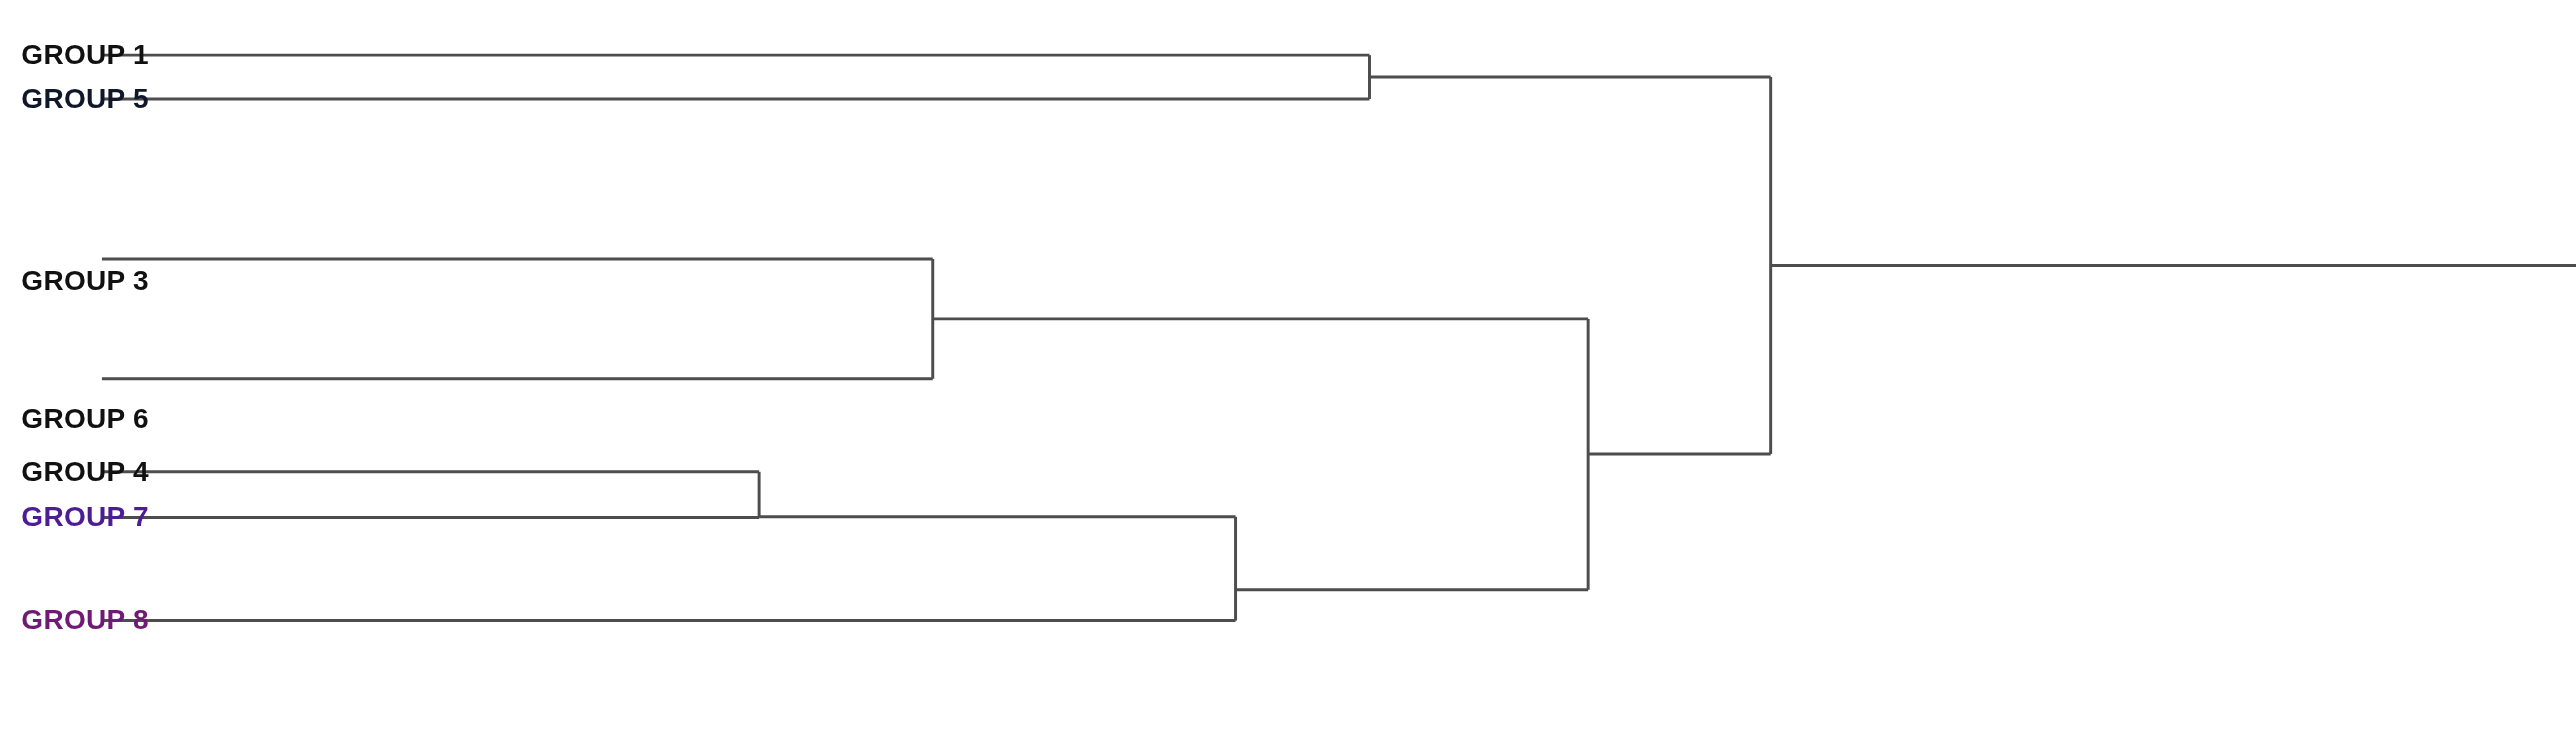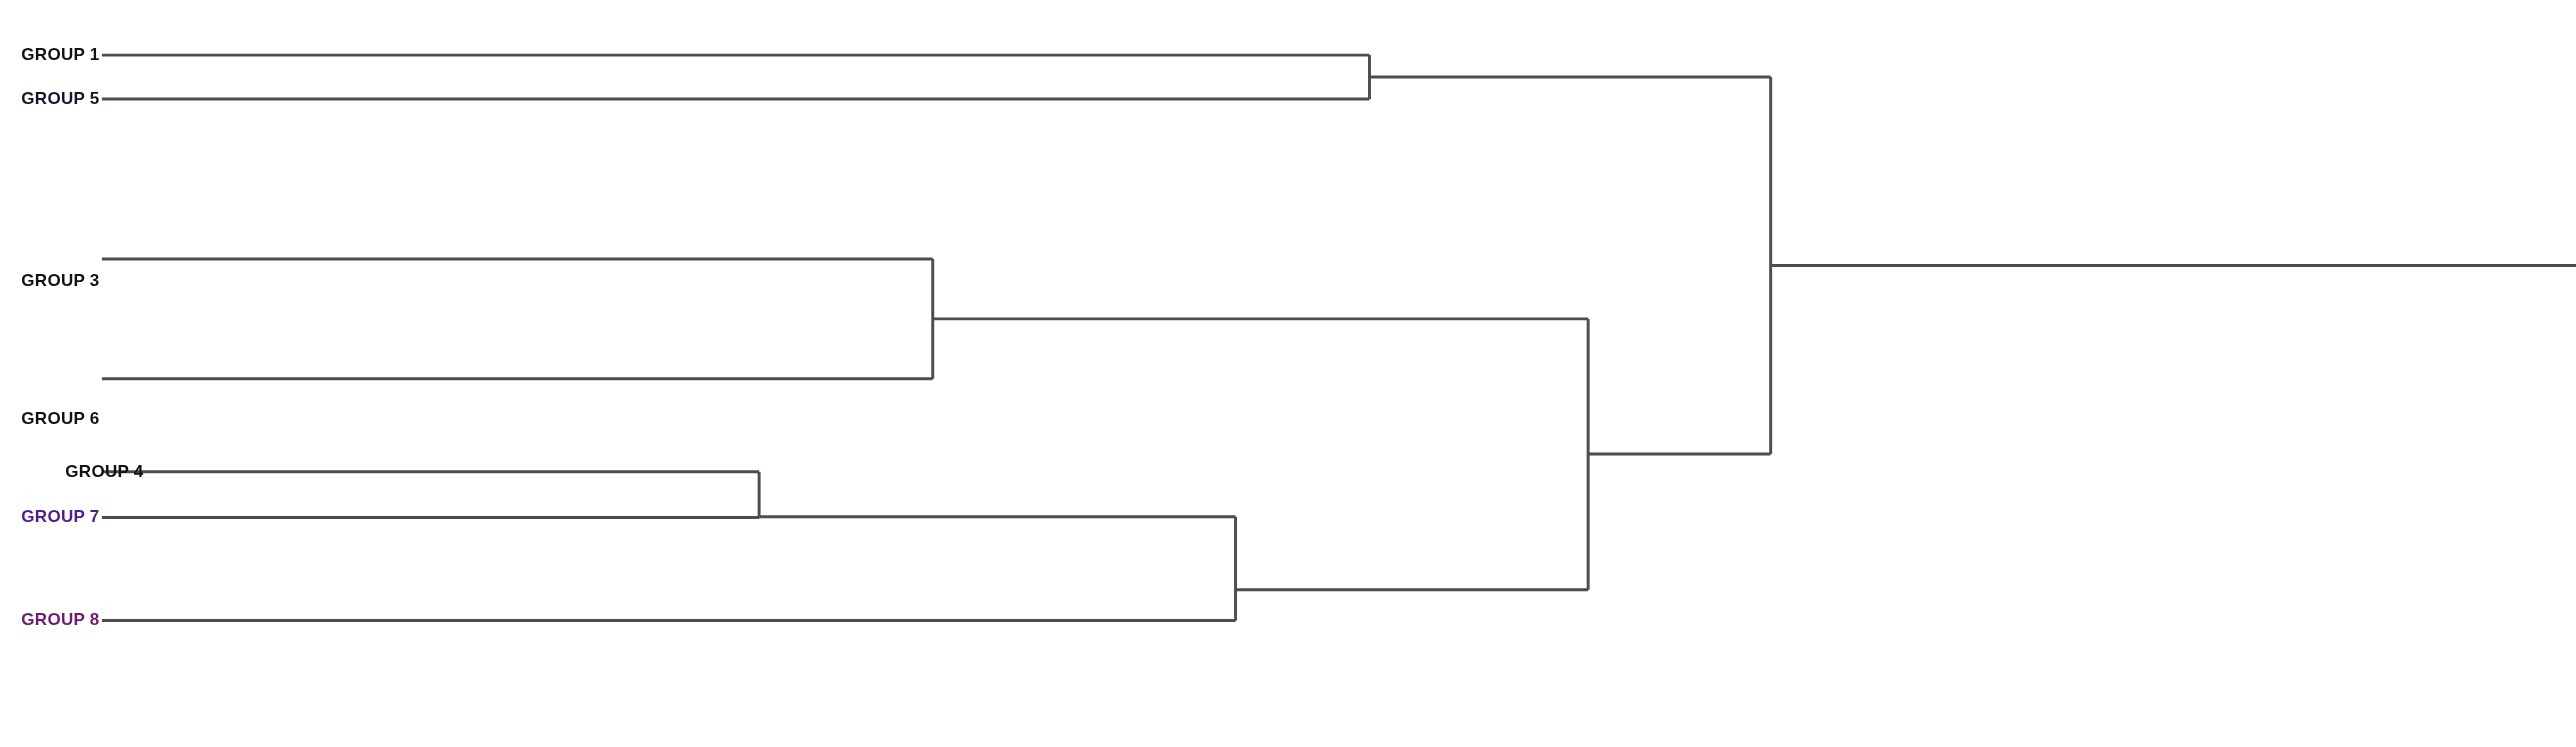--- a/index.html
+++ b/index.html
@@ -22,21 +22,21 @@
     position: absolute;
     left: 0;
     top: 0;
     width: 2576px;
     height: 748px;
   }
   .leaf-label {
     position: absolute;
     font-family: "Liberation Sans", sans-serif;
     font-weight: bold;
-    font-size: 17px;
+    font-size: 28px;
     letter-spacing: 0.3px;
     color: #111111;
     white-space: nowrap;
     transform: translateY(-50%);
     text-align: left;
   }
 </style>
 </head>
 <body>
 
@@ -64,19 +64,19 @@
         <line x1="2988" y1="130" x2="2988" y2="766"></line>
         <line x1="2988" y1="448" x2="4347" y2="448"></line>
       </g>
   </svg>
 
   <div id="leaf-labels">
       <div class="leaf-label" style="left: 21.3px; top: 55px; color: rgb(17, 17, 17);">GROUP 1</div>
       <div class="leaf-label" style="left: 21.3px; top: 99px; color: #0f172a;">GROUP 5</div>
       <div class="leaf-label" style="left: 21.3px; top: 259px; color: rgb(17, 17, 17); margin-top: 22px;">GROUP 3</div>
       <div class="leaf-label" style="left: 21.3px; top: 379px; color: rgb(17, 17, 17); margin-top: 40px;">GROUP 6</div>
-      <div class="leaf-label" style="left: 21.3px; top: 472px; color: rgb(17, 17, 17); margin-left: 44px;">GROUP 4</div>
+      <div class="leaf-label" style="left: 21.3px; top: 472px; color: rgb(17, 17, 17);">GROUP 4</div>
       <div class="leaf-label" style="left: 21.3px; top: 517px; color: #4c1d95;">GROUP 7</div>
       <div class="leaf-label" style="left: 21.3px; top: 620px; color: #701a75; text-align: right;">GROUP 8</div>
     </div>
 
 </div>
 
 
 </body></html>

